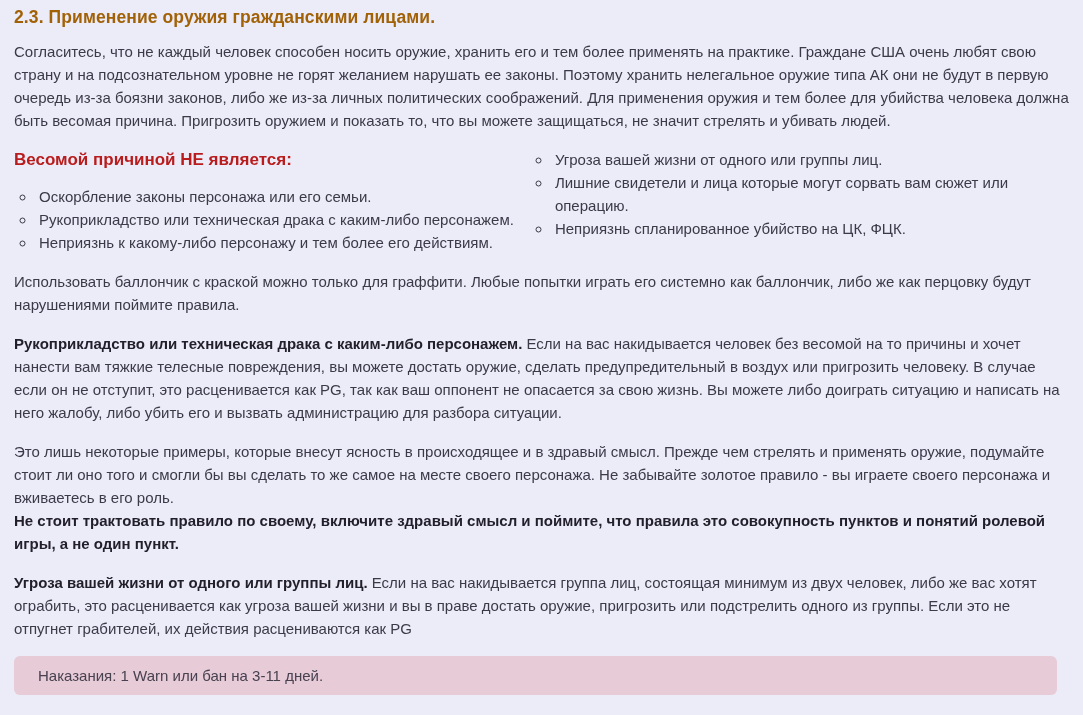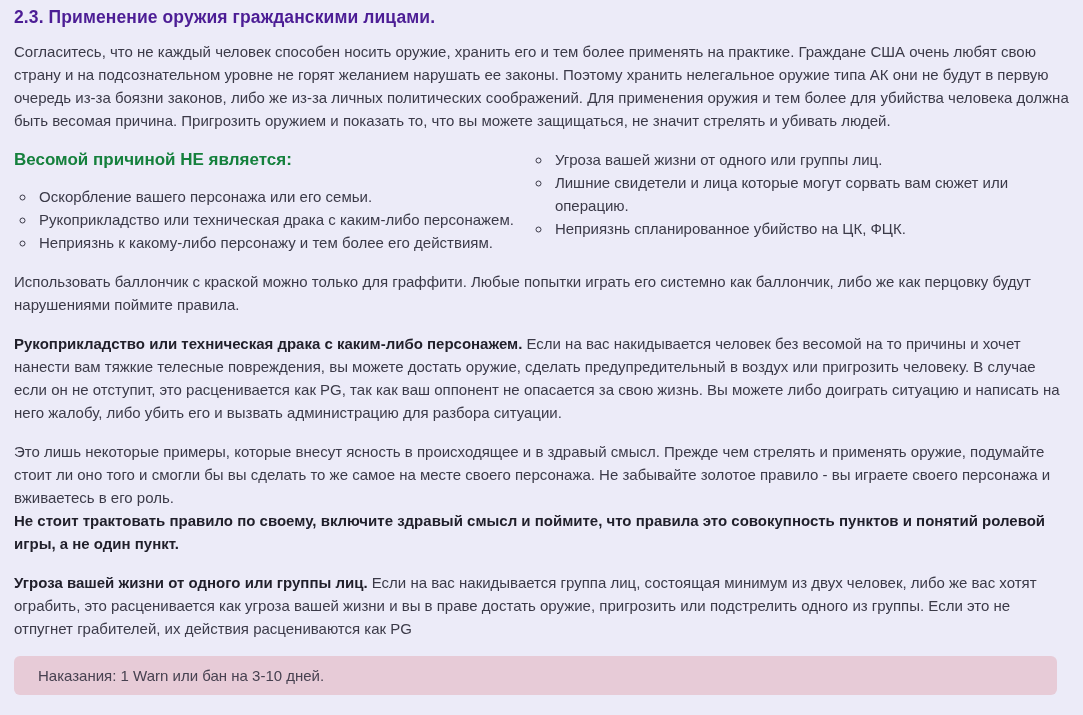--- a/index.html
+++ b/index.html
@@ -14,35 +14,35 @@
     font-size: 15px;
     line-height: 23px;
   }
   .page {
     padding: 5px 14px 0 14px;
   }
   h1.page-title {
     font-size: 17.5px;
     line-height: 24px;
     font-weight: 700;
-    color: #4c1d95;
+    color: #a16207;
     margin: 0 0 10px 0;
     letter-spacing: 0.1px;
   }
   p { margin: 11px 0 16px 0; }
   .reasons {
     display: grid;
     grid-template-columns: 48.9% 51.1%;
     margin: 0 0 16px 0;
   }
   h2.col-heading {
     font-size: 17px;
     line-height: 23px;
     font-weight: 700;
-    color: #15803d;
+    color: #b91c1c;
     margin: 0 0 14px 0;
   }
   ul.reason-list {
     margin: 0;
     padding: 0 0 0 22px;
     list-style-type: circle;
   }
   ul.reason-list li {
     padding-left: 3px;
     line-height: 23px;
@@ -68,21 +68,21 @@
 
   <h1 class="page-title">2.3. Применение оружия гражданскими лицами.</h1>
 
   <p>Согласитесь, что не каждый человек способен носить оружие, хранить его и тем более применять на практике. Граждане США очень любят свою страну и на подсознательном уровне не горят желанием нарушать ее законы. Поэтому хранить нелегальное оружие типа АК они не будут в первую очередь из-за боязни законов, либо же из-за личных политических соображений. Для применения оружия и тем более для убийства человека должна быть весомая причина. Пригрозить оружием и показать то, что вы можете защищаться, не значит стрелять и убивать людей.</p>
 
   <div class="reasons">
 
     <div class="col">
       <h2 class="col-heading">Весомой причиной НЕ является:</h2>
       <ul class="reason-list">
-        <li>Оскорбление вашего персонажа или его семьи.</li>
+        <li>Оскорбление законы персонажа или его семьи.</li>
         <li>Рукоприкладство или техническая драка с каким-либо персонажем.</li>
         <li>Неприязнь к какому-либо персонажу и тем более его действиям.</li>
       </ul>
     </div>
 
     <div class="col">
       <ul class="reason-list">
         <li>Угроза вашей жизни от одного или группы лиц.</li>
         <li>Лишние свидетели и лица которые могут сорвать вам сюжет или операцию.</li>
         <li>Неприязнь спланированное убийство на ЦК, ФЦК.</li>
@@ -100,16 +100,16 @@
   <p>
     <span>Это лишь некоторые примеры, которые внесут ясность в происходящее и в здравый смысл. Прежде чем стрелять и применять оружие, подумайте стоит ли оно того и смогли бы вы сделать то же самое на месте своего персонажа. Не забывайте золотое правило - вы играете своего персонажа и вживаетесь в его роль.</span>
     <strong class="block-bold">Не стоит трактовать правило по своему, включите здравый смысл и поймите, что правила это совокупность пунктов и понятий ролевой игры, а не один пункт.</strong>
   </p>
 
   <p>
     <strong class="lead-bold">Угроза вашей жизни от одного или группы лиц.</strong><span> Если на вас накидывается группа лиц, состоящая минимум из двух человек, либо же вас хотят ограбить, это расценивается как угроза вашей жизни и вы в праве достать оружие, пригрозить или подстрелить одного из группы. Если это не отпугнет грабителей, их действия расцениваются как PG</span>
   </p>
 
   <div class="callout">
-    <span>Наказания: 1 Warn или бан на 3-10 дней.</span>
+    <span>Наказания: 1 Warn или бан на 3-11 дней.</span>
   </div>
 
 </div>
 
 </body></html>

